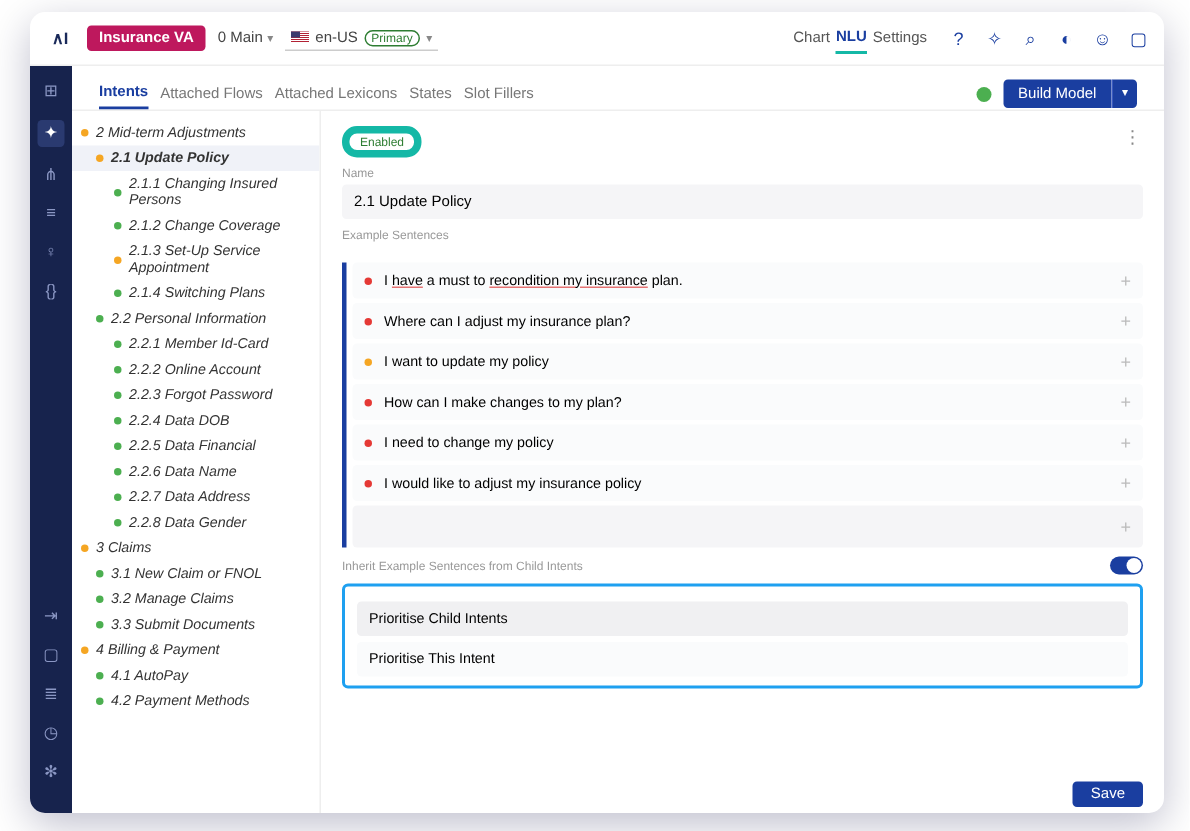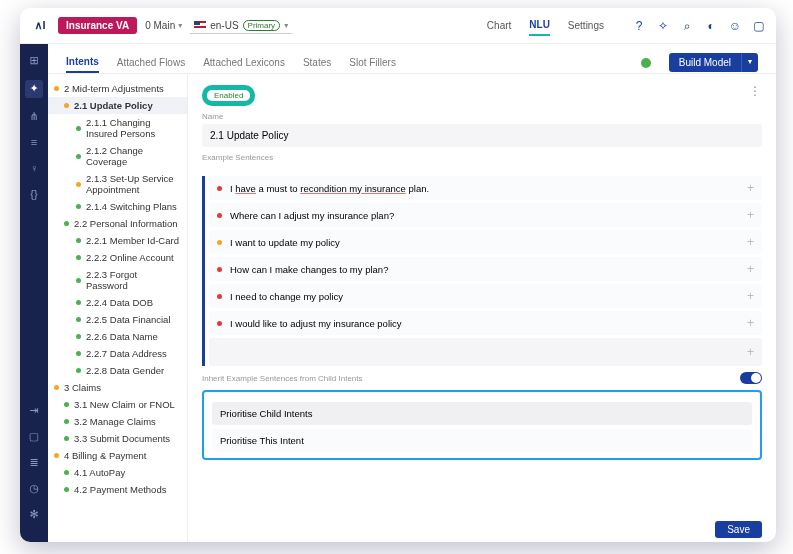--- a/index.html
+++ b/index.html
@@ -7,39 +7,39 @@
 .shell { position: absolute; top: 8px; left: 20px; width: 756px; height: 534px; background: #fff; border-radius: 10px; box-shadow: 0 8px 28px rgba(0,0,60,0.25); overflow: hidden; display: flex; flex-direction: column; }
 .topbar { height: 36px; display: flex; align-items: center; padding: 0 10px; border-bottom: 1px solid #eee; gap: 8px; }
 .logo { width: 20px; color: #1a2a5a; font-weight: 700; font-size: 11px; text-align: center; }
 .pill { background: #be185d; color: #fff; font-size: 10px; font-weight: 600; padding: 3px 8px; border-radius: 3px; }
 .pill-gray { color: #444; font-size: 10px; display:flex; align-items:center; gap:3px;}
 .caret { font-size: 8px; color: #888; }
 .locale { display:flex; align-items:center; gap:4px; font-size:10px; color:#444; border-bottom:1px solid #ccc; padding:2px 4px;}
 .flag { width:12px; height:8px; display:inline-block; background: linear-gradient(to bottom, #b22234 0 8%, #fff 8% 16%, #b22234 16% 24%, #fff 24% 32%, #b22234 32% 40%, #fff 40% 48%, #b22234 48% 56%, #fff 56% 64%, #b22234 64% 72%, #fff 72% 80%, #b22234 80% 88%, #fff 88% 100%); position:relative;}
 .flag::before{content:"";position:absolute;top:0;left:0;width:6px;height:4px;background:#3c3b6e;}
 .badge-primary { font-size:8px; color:#2e7d32; border:1px solid #2e7d32; border-radius:8px; padding:0 4px;}
-.topnav { margin-left:auto; display:flex; gap:18px; font-size:10px; color:#555; align-items:center;}
+.topnav { margin-left:auto; display:flex; gap:4px; font-size:10px; color:#555; align-items:center;}
 .topnav .tab { padding:4px 0; cursor:pointer;}
 .topnav .tab.active { color:#1a3ea0; border-bottom:2px solid #14b8a6; font-weight:600;}
 .icons { display:flex; gap:10px; margin-left:10px; align-items:center;}
 .icn { width:14px; height:14px; color:#1a3ea0; font-size:12px; text-align:center; }
 .body { flex:1; display:flex; overflow:hidden;}
 .leftrail { width:28px; background:#17234d; display:flex; flex-direction:column; align-items:center; padding-top:10px; gap:12px;}
 .leftrail .ri { width:14px; height:14px; color:#8b97c4; font-size:11px; text-align:center; cursor:pointer;}
 .leftrail .ri.active { color:#fff; background:#2a3a70; border-radius:3px; padding:2px; width:18px; height:18px; }
 .content { flex:1; display:flex; flex-direction:column; overflow:hidden;}
-.subtabs { display:flex; align-items:center; gap:18px; padding:8px 18px 0; font-size:10px; color:#777;}
+.subtabs { display:flex; align-items:center; gap:8px; padding:8px 18px 0; font-size:10px; color:#777;}
 .subtabs .st { padding:4px 0; cursor:pointer;}
 .subtabs .st.active { color:#1a3ea0; border-bottom:2px solid #1a3ea0; font-weight:600;}
 .subtabs .spacer { flex:1;}
 .status-dot { width:10px; height:10px; border-radius:50%; background:#4caf50; }
 .build-btn { background:#1a3ea0; color:#fff; font-size:10px; padding:4px 10px; border-radius:3px 0 0 3px; cursor:pointer;}
 .build-dd { background:#1a3ea0; color:#fff; font-size:8px; padding:4px 6px; border-radius:0 3px 3px 0; border-left:1px solid #3a5ac0; cursor:pointer;}
 .main { flex:1; display:flex; overflow:hidden; border-top:1px solid #eee;}
-.tree { width:140px; border-right:1px solid #eee; overflow-y:auto; padding:6px 0; font-size:9.5px; color:#333;}
+.tree { width:166px; border-right:1px solid #eee; overflow-y:auto; padding:6px 0; font-size:9.5px; color:#333;font-style:italic;}
 .tree-row { display:flex; align-items:center; padding:3px 6px; gap:5px; cursor:pointer;}
 .tree-row.sel { background:#f0f2f8; font-weight:600;}
 .dot { width:5px; height:5px; border-radius:50%; flex-shrink:0;}
 .d-yellow{background:#f5a623;} .d-green{background:#4caf50;} .d-red{background:#e53935;}
 .indent1{padding-left:16px;} .indent2{padding-left:28px;}
 .editor { flex:1; overflow-y:auto; padding:10px 14px; position:relative;}
 .chip-enabled { display:inline-block; font-size:8px; color:#2e7d32; border:5px solid #14b8a6; border-radius:10px; padding:1px 7px;}
 .sec-label { font-size:8px; color:#999; margin:6px 0 3px;}
 .name-box { background:#f5f5f7; padding:6px 8px; font-size:10px; border-radius:3px;}
 .sentence-list { border-left:3px solid #1a3ea0; margin-top:14px;}

